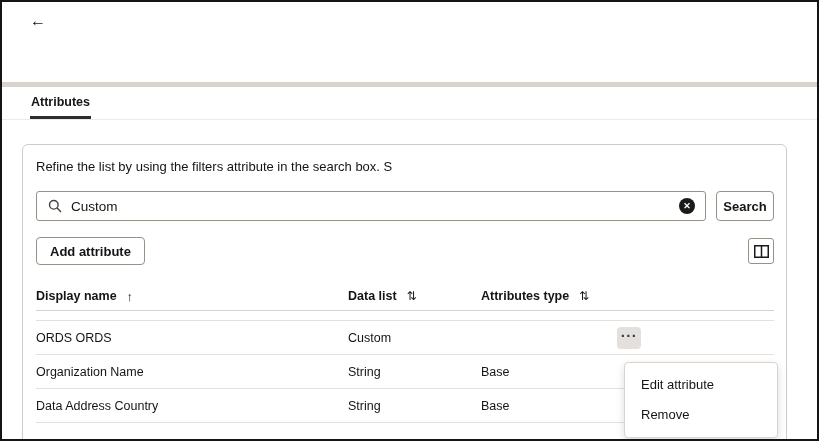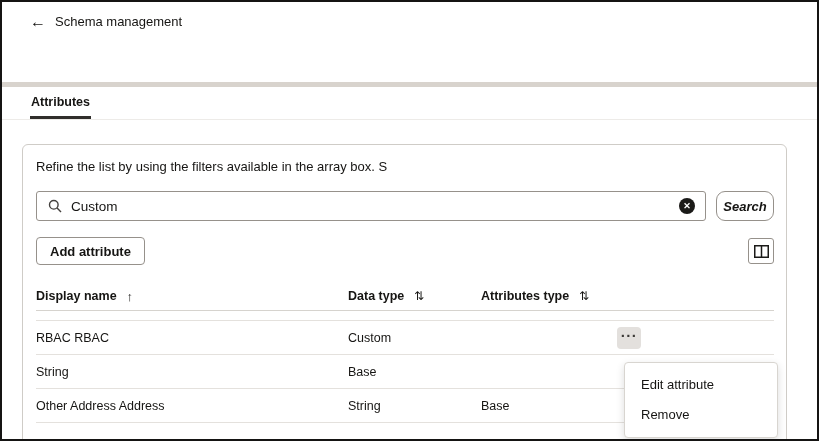--- a/index.html
+++ b/index.html
@@ -59,21 +59,21 @@
     width: 16px; height: 16px; border-radius: 50%;
     background: #1b1a18; color: #fff;
     display: flex; align-items: center; justify-content: center;
     font-size: 9px; font-weight: 700; cursor: pointer; line-height: 1;
   }
   .btn {
     background: #fff; border: 1px solid #96918b; border-radius: 4px;
     font-family: "Liberation Sans", sans-serif; font-size: 13px; font-weight: 700;
     color: #161513; cursor: pointer;
   }
-  .search-btn { width: 58px; height: 30px; border-radius: 9px; font-style: italic; }
+  .search-btn { width: 58px; height: 30px; border-radius: 4px; }
 
   .toolbar { display: flex; justify-content: space-between; align-items: center; margin-top: 16px; }
   .add-btn { height: 28px; padding: 4px 13px; }
   .cols-btn {
     width: 26px; height: 26px; border-radius: 3px;
     display: flex; align-items: center; justify-content: center; padding: 0;
   }
 
   
   .table { margin-top: 17px; }
@@ -111,35 +111,34 @@
   }
 </style>
 </head>
 <body>
 
 <div class="screen">
 
   <div class="page-header">
     <div class="back-row">
       <span class="back-arrow">←</span>
-      <span>Schema management</span>
     </div>
   </div>
 
   <div class="band"></div>
 
   <div class="tabbar">
     <div class="tab">
       <span>Attributes</span>
     </div>
   </div>
 
   <div class="card">
 
-    <div class="description">Refine the list by using the filters available in the array box. S</div>
+    <div class="description">Refine the list by using the filters attribute in the search box. S</div>
 
     <div class="search-row">
       <div class="search-box">
         <svg class="search-icon" viewBox="0 0 14 14">
           <circle cx="5.8" cy="5.8" r="4.3" fill="none" stroke="#44413e" stroke-width="1.4"></circle>
           <line x1="9.1" y1="9.1" x2="13" y2="13" stroke="#44413e" stroke-width="1.4"></line>
         </svg>
         <input type="text" value="Custom" style="">
         <span class="clear-btn">✕</span>
       </div>
@@ -157,48 +156,49 @@
     </div>
 
     <div class="table">
 
       <div class="thead">
         <div class="th">
           <span>Display name</span>
           <span class="sort-asc">↑</span>
         </div>
         <div class="th">
-          <span>Data type</span>
+          <span>Data list</span>
           <span class="sort-both">⇅</span>
         </div>
         <div class="th">
           <span>Attributes type</span>
           <span class="sort-both">⇅</span>
         </div>
         <div></div>
       </div>
 
       <div class="sliver-row"></div>
 
       <div class="trow">
-        <div>RBAC RBAC</div>
+        <div>ORDS ORDS</div>
         <div>Custom</div>
         <div class="cell-actions">
           <button class="row-menu-btn">···</button>
         </div>
       </div>
 
       <div class="trow">
+        <div>Organization Name</div>
         <div>String</div>
         <div>Base</div>
         <div></div>
       </div>
 
       <div class="trow">
-        <div>Other Address Address</div>
+        <div>Data Address Country</div>
         <div>String</div>
         <div>Base</div>
         <div></div>
       </div>
 
     </div>
   </div>
 
   <div class="context-menu">
     <div class="menu-item">Edit attribute</div>

